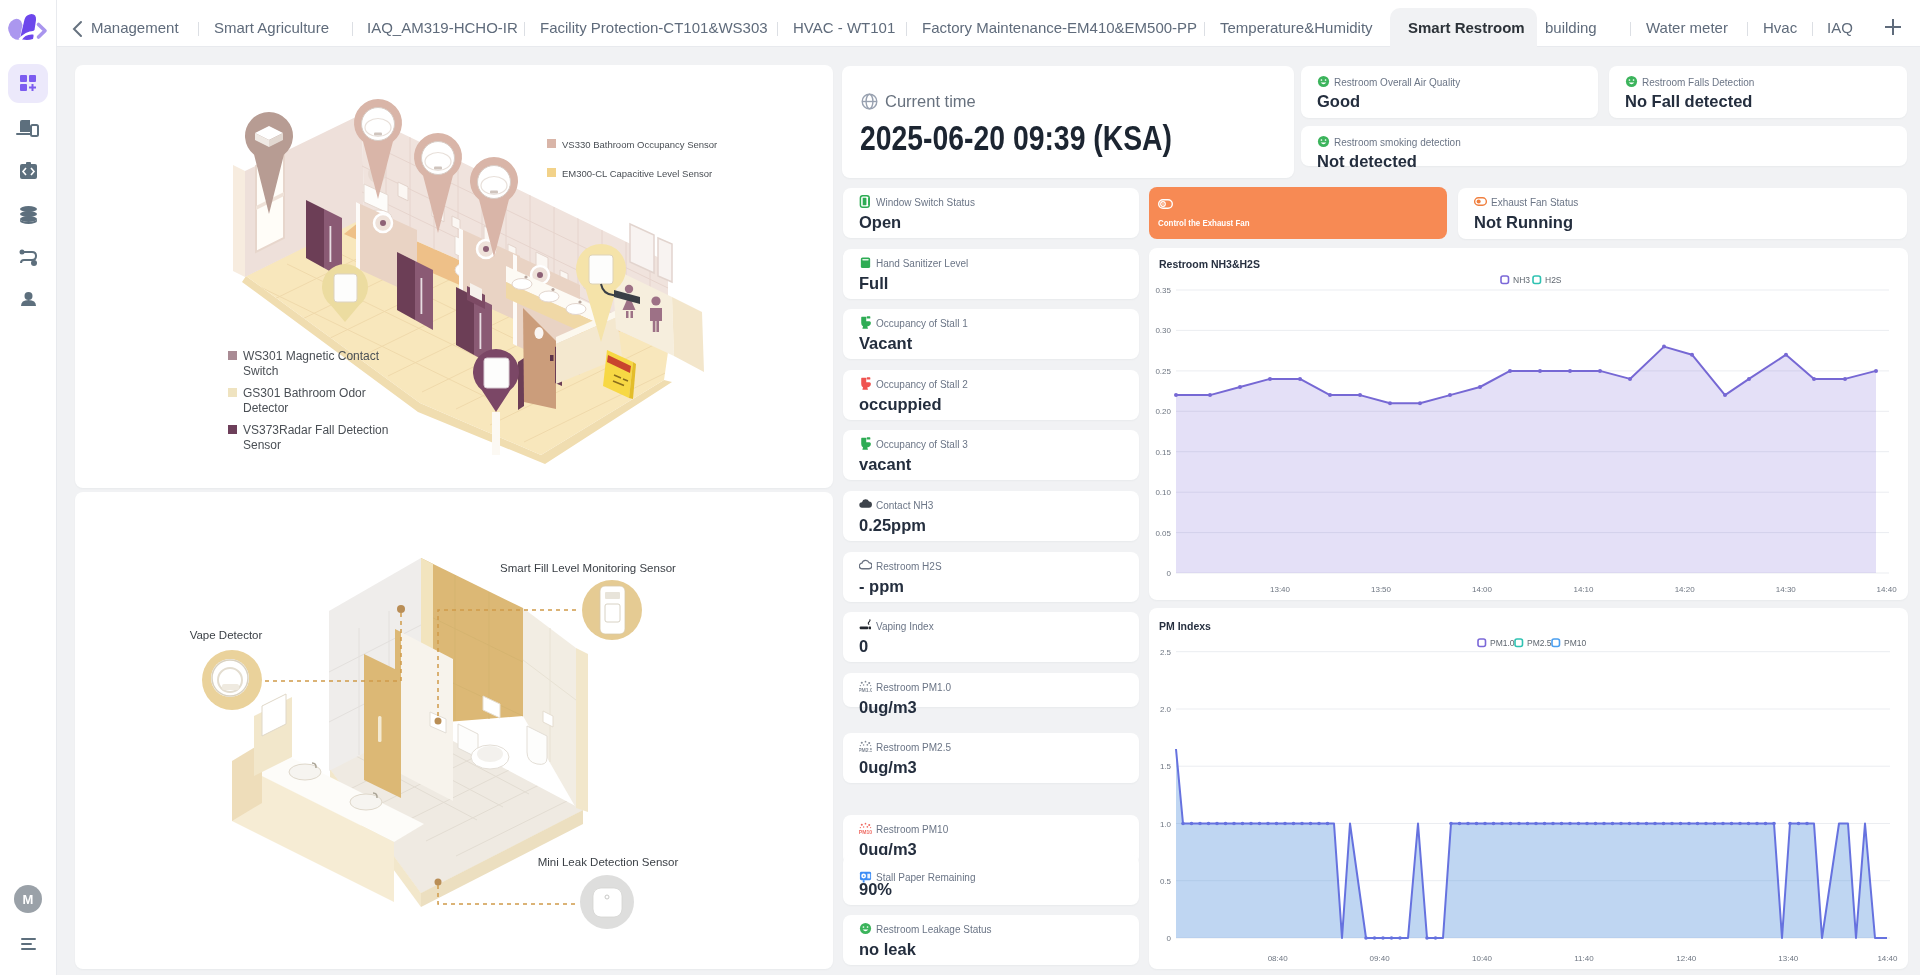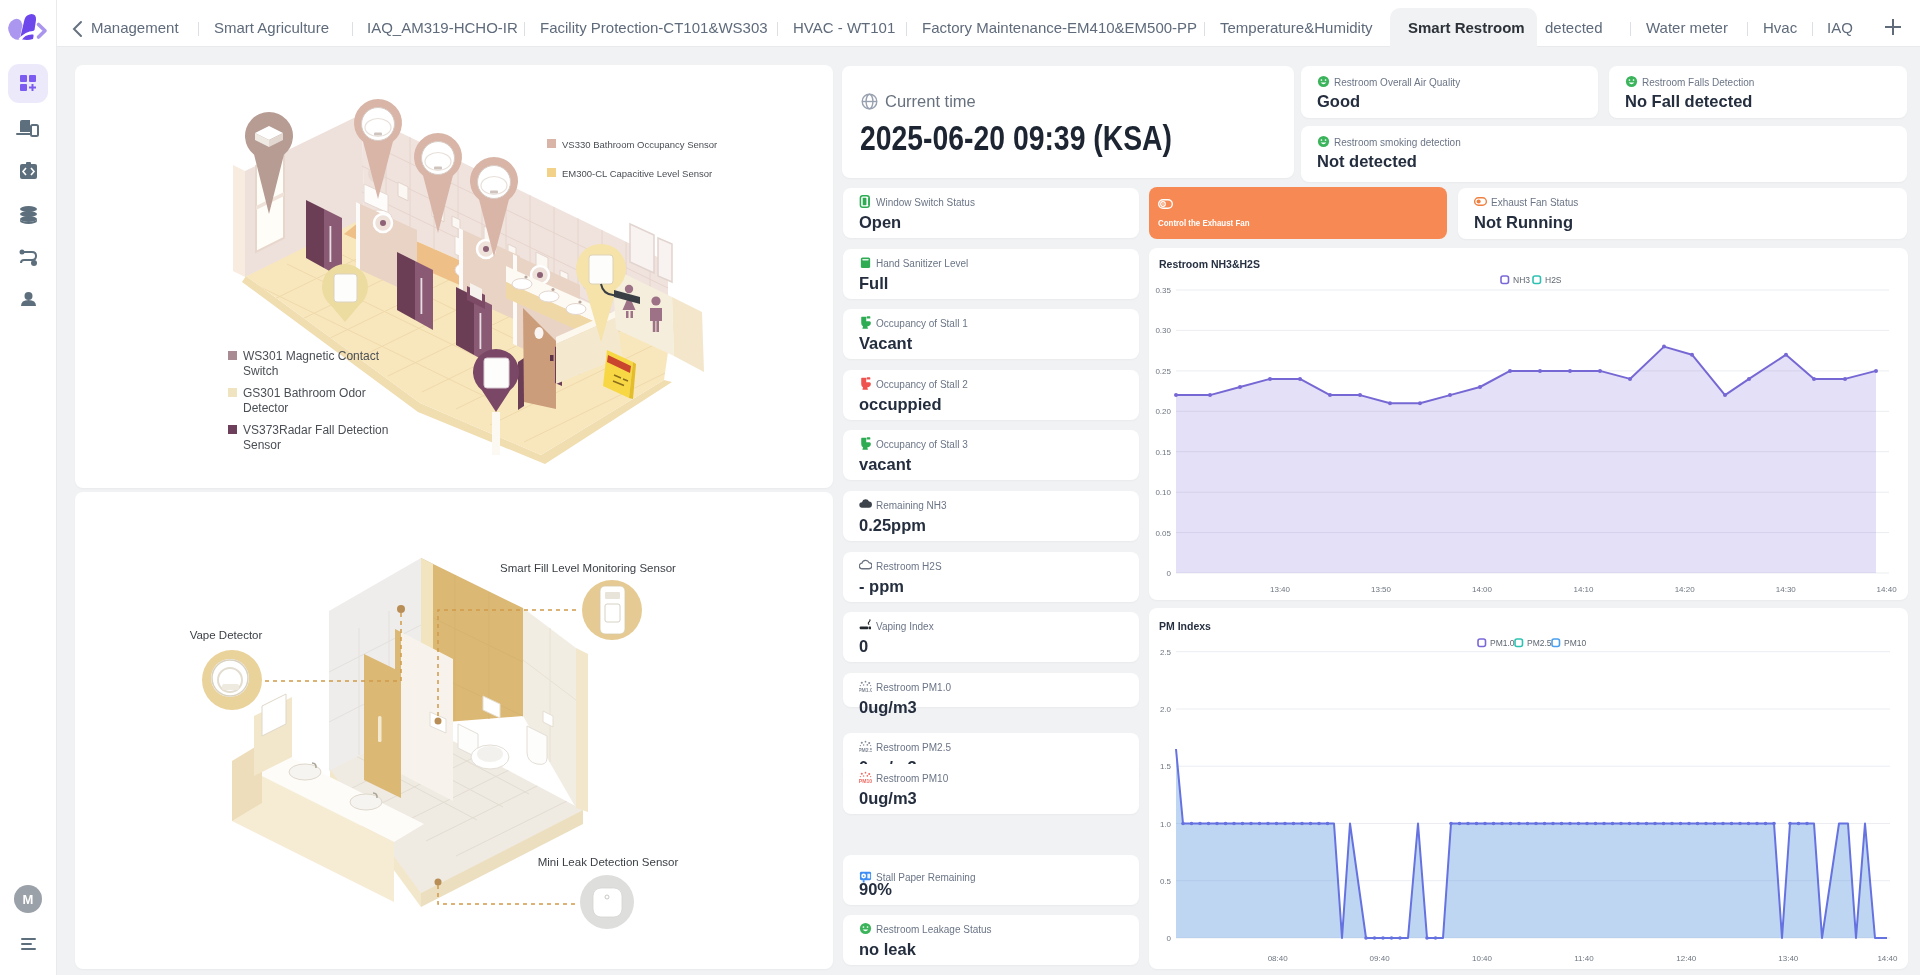--- a/index.html
+++ b/index.html
@@ -72,21 +72,21 @@
 <span class="sep" style="left:352px;"></span>
 <span class="sep" style="left:524px;"></span>
 <span class="sep" style="left:777px;"></span>
 <span class="sep" style="left:906px;"></span>
 <span class="sep" style="left:1204px;"></span>
 <span class="sep" style="left:1630px;"></span>
 <span class="sep" style="left:1747px;"></span>
 <span class="sep" style="left:1812px;"></span>
 <div class="abs" style="left:1390px;top:8px;width:147px;height:39px;background:#f1f2f4;border-radius:10px 10px 0 0;"></div>
 <span class="tabtxt" style="left:1408px;color:#2c3238;font-weight:600;">Smart Restroom</span>
-<span class="tabtxt" style="left:1545px;">detected</span>
+<span class="tabtxt" style="left:1545px;">building</span>
 <span class="tabtxt" style="left:1646px;">Water meter</span>
 <span class="tabtxt" style="left:1763px;">Hvac</span>
 <span class="tabtxt" style="left:1827px;">IAQ</span>
 <svg class="abs" style="left:1882px;top:16px;" width="22" height="22">
       <path d="M11 3 v16 M3 11 h16" stroke="#5f6b7b" stroke-width="2"></path>
     </svg>
 </div>
 
 <div class="card" style="left:842px;top:66px;width:452px;height:112px;">
  <svg class="abs" style="left:19px;top:27px;" width="17" height="17" viewBox="0 0 17 17">
@@ -111,21 +111,21 @@
   </div>
 <div class="card" style="left:1609px;top:66px;width:298px;height:52px;">
     <div class="abs" style="left:16px;top:6px;white-space:nowrap;"><svg width="13" height="13" viewBox="0 0 14 14" style="vertical-align:-2px;margin-right:4px;">
         <circle cx="7" cy="7" r="6" fill="#3cb45c"></circle>
         <circle cx="4.8" cy="5.4" r="0.9" fill="#fff"></circle>
         <circle cx="9.2" cy="5.4" r="0.9" fill="#fff"></circle>
         <path d="M4 8.2 q3 3.4 6 0 z" fill="#fff"></path>
       </svg><span class="lbl" style="font-size:10px;">Restroom Falls Detection</span></div>
     <div class="abs val" style="left:16px;top:26px;font-size:16.5px;">No Fall detected</div>
   </div>
-<div class="card" style="left:1301px;top:126px;width:606px;height:56px;">
+<div class="card" style="left:1301px;top:126px;width:606px;height:40px;">
     <div class="abs" style="left:16px;top:6px;white-space:nowrap;"><svg width="13" height="13" viewBox="0 0 14 14" style="vertical-align:-2px;margin-right:4px;">
         <circle cx="7" cy="7" r="6" fill="#3cb45c"></circle>
         <circle cx="4.8" cy="5.4" r="0.9" fill="#fff"></circle>
         <circle cx="9.2" cy="5.4" r="0.9" fill="#fff"></circle>
         <path d="M4 8.2 q3 3.4 6 0 z" fill="#fff"></path>
       </svg><span class="lbl" style="font-size:10px;">Restroom smoking detection</span></div>
     <div class="abs val" style="left:16px;top:26px;font-size:16.5px;">Not detected</div>
   </div>
 <div class="card" style="left:843px;top:188px;width:296px;height:50px;">
     <div class="abs" style="left:16px;top:4px;white-space:nowrap;"><svg width="13" height="13" viewBox="0 0 14 14" style="vertical-align:-2px;margin-right:4px;">
@@ -159,21 +159,21 @@
 <div class="card" style="left:843px;top:430px;width:296px;height:50px;">
     <div class="abs" style="left:16px;top:4px;white-space:nowrap;"><svg width="13" height="13" viewBox="0 0 14 14" style="vertical-align:-2px;margin-right:4px;">
         <path d="M3 0.8 h4.2 q0.6 0 0.6 0.8 v4 h3.4 q1.6 0 1.6 1.8 q0 3.4-4 3.8 l0.8 2 q0.2 0.6-0.5 0.6 H4.2 q-0.7 0-0.5-0.6 l0.7-1.9 Q2.4 10.6 2.4 7.6 V1.6 q0-0.8 0.6-0.8 Z" fill="#2eac54"></path>
         <rect x="8.2" y="0.4" width="4" height="2.4" rx="0.7" fill="#2eac54"></rect>
       </svg><span class="lbl" style="font-size:10px;">Occupancy of Stall 3</span></div>
     <div class="abs val" style="left:16px;top:25px;font-size:16.5px;">vacant</div>
   </div>
 <div class="card" style="left:843px;top:491px;width:296px;height:50px;">
     <div class="abs" style="left:16px;top:4px;white-space:nowrap;"><svg width="13" height="13" viewBox="0 0 14 14" style="vertical-align:-2px;margin-right:4px;">
         <path d="M3.5 10.5 a3 3 0 0 1 -0.3-6 a4 4 0 0 1 7.6-0.6 a2.8 2.8 0 0 1 -0.3 6.6 z" fill="#3d434b"></path>
-      </svg><span class="lbl" style="font-size:10px;">Remaining NH3</span></div>
+      </svg><span class="lbl" style="font-size:10px;">Contact NH3</span></div>
     <div class="abs val" style="left:16px;top:25px;font-size:16.5px;">0.25ppm</div>
   </div>
 <div class="card" style="left:843px;top:552px;width:296px;height:50px;">
     <div class="abs" style="left:16px;top:4px;white-space:nowrap;"><svg width="13" height="13" viewBox="0 0 14 14" style="vertical-align:-2px;margin-right:4px;">
         <path d="M3.5 10.5 a3 3 0 0 1 -0.3-6 a4 4 0 0 1 7.6-0.6 a2.8 2.8 0 0 1 -0.3 6.6 z" fill="none" stroke="#6a7280" stroke-width="1.4"></path>
       </svg><span class="lbl" style="font-size:10px;">Restroom H2S</span></div>
     <div class="abs val" style="left:16px;top:25px;font-size:16.5px;">- ppm</div>
   </div>
 <div class="card" style="left:843px;top:612px;width:296px;height:50px;">
     <div class="abs" style="left:16px;top:4px;white-space:nowrap;"><svg width="13" height="13" viewBox="0 0 14 14" style="vertical-align:-2px;margin-right:4px;">
@@ -206,21 +206,21 @@
           <circle cx="11" cy="3.2" r="1.1"></circle>
           <circle cx="5" cy="5.5" r="0.8"></circle>
           <circle cx="9" cy="5.2" r="0.9"></circle>
           <circle cx="12.5" cy="6" r="0.7"></circle>
           <circle cx="1.5" cy="6" r="0.7"></circle>
           <text x="7" y="13" font-size="5.5" font-weight="bold" text-anchor="middle">PM2.5</text>
         </g>
       </svg><span class="lbl" style="font-size:10px;">Restroom PM2.5</span></div>
     <div class="abs val" style="left:16px;top:25px;font-size:16.5px;">0ug/m3</div>
   </div>
-<div class="card" style="left:843px;top:764px;width:296px;height:50px;text-align:right;">
+<div class="card" style="left:843px;top:815px;width:296px;height:50px;text-align:right;">
     <div class="abs" style="left:16px;top:4px;white-space:nowrap;"><svg width="13" height="13" viewBox="0 0 14 14" style="vertical-align:-2px;margin-right:4px;">
         <g fill="#ef6a62">
           <circle cx="3" cy="3" r="1.1"></circle>
           <circle cx="7" cy="1.8" r="0.9"></circle>
           <circle cx="11" cy="3.2" r="1.1"></circle>
           <circle cx="5" cy="5.5" r="0.8"></circle>
           <circle cx="9" cy="5.2" r="0.9"></circle>
           <circle cx="12.5" cy="6" r="0.7"></circle>
           <circle cx="1.5" cy="6" r="0.7"></circle>
           <text x="7" y="13" font-size="5.5" font-weight="bold" text-anchor="middle">PM10</text>

